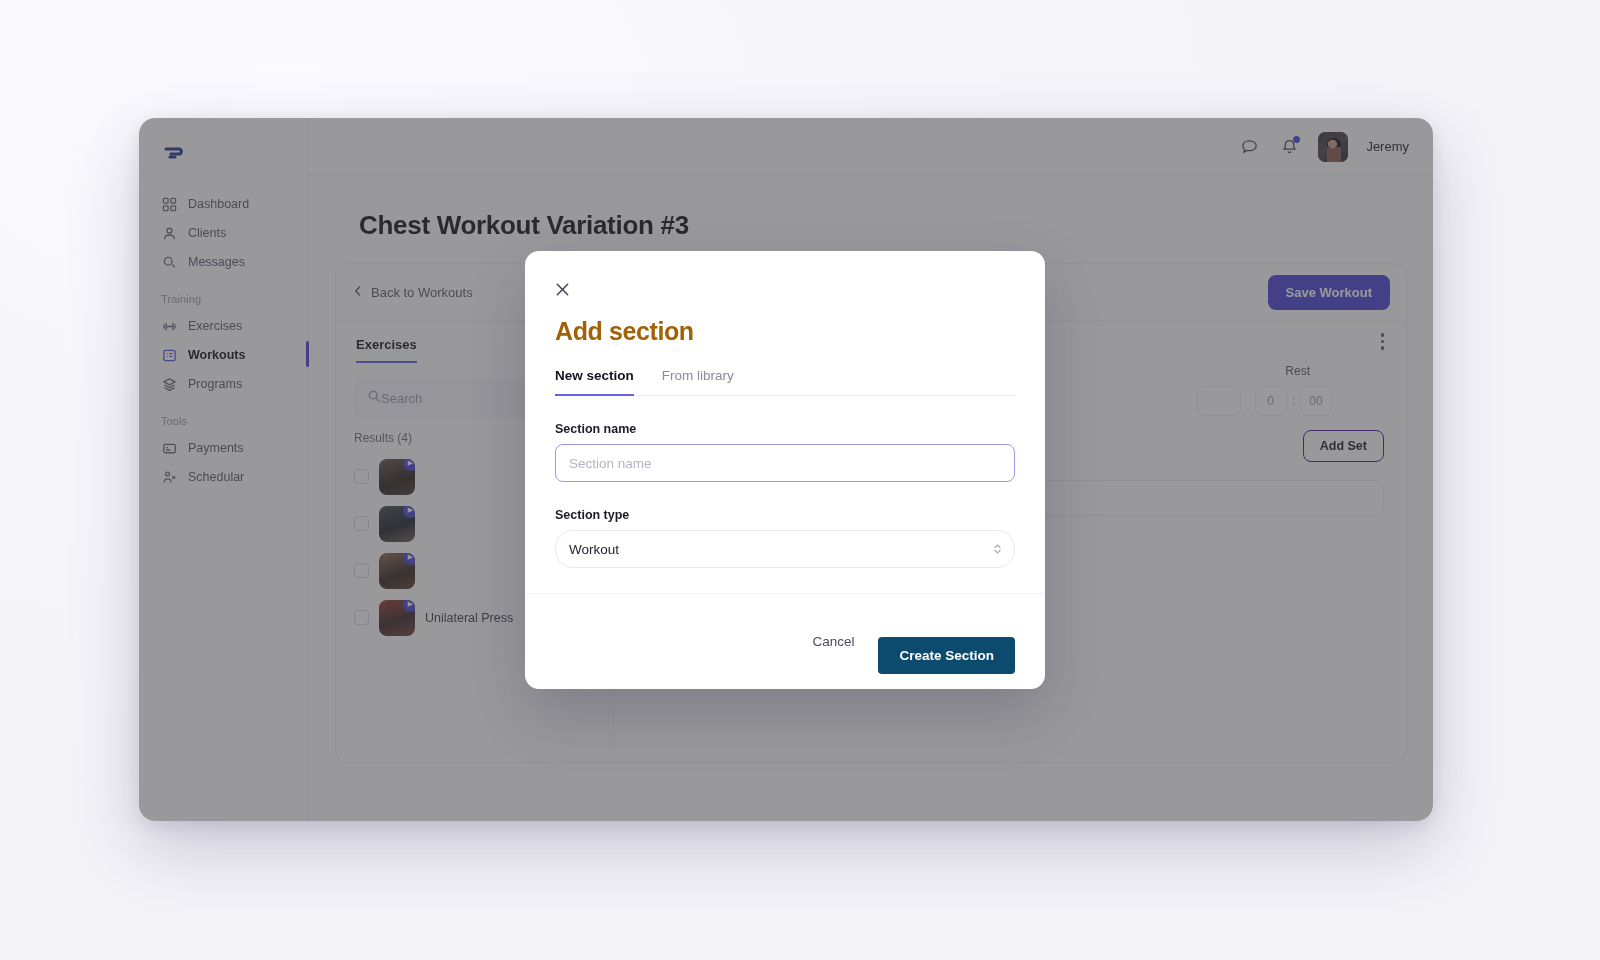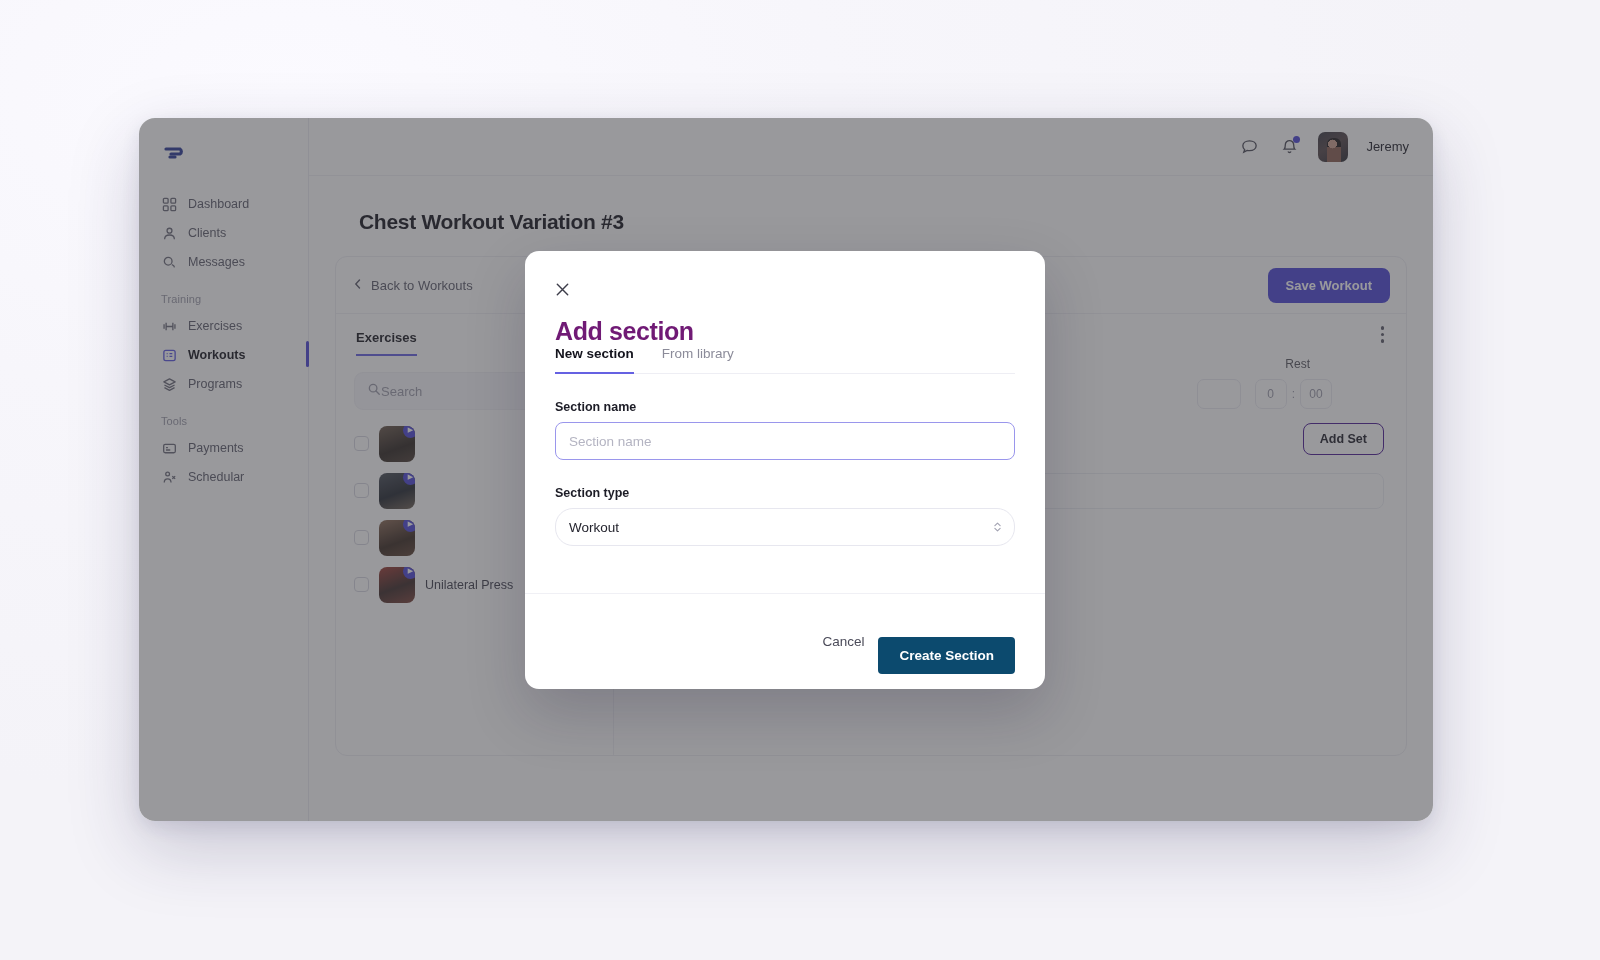--- a/index.html
+++ b/index.html
@@ -102,21 +102,21 @@
   .avatar::after{
     content:""; position:absolute; left:9px; top:6px; width:14px; height:24px;
     background: radial-gradient(circle at 40% 25%, #caa08f 0 22%, transparent 23%),
                 linear-gradient(180deg,#1e1b1c 0 38%, #8a5f52 38% 100%);
     border-radius: 6px 6px 0 0;
   }
   .user-name { font-size: 13px; color: #20202a; }
 
   .content { flex: 1; padding: 22px 26px 0 26px; overflow: hidden; }
   .page-title {
-    font-size: 21px; font-weight: 700; color: #15151f;
+    font-size: 26px; font-weight: 700; color: #15151f;
     letter-spacing: -.3px; margin: 12px 0 0 24px;
   }
 
   .card {
     margin-top: 22px;
     border: 1px solid #eeeef3;
     border-radius: 12px;
     background: #fff;
     height: 500px;
     display: flex; flex-direction: column;
@@ -255,22 +255,22 @@
     display: flex; flex-direction: column;
     box-shadow: 0 24px 60px rgba(25,22,50,.20);
   }
   .modal-close {
     position: absolute; left: 25px; top: 26px;
     width: 24px; height: 24px; cursor: pointer;
     display:flex; align-items:center; justify-content:center;
   }
   .modal-body { padding: 66px 30px 0 30px; flex: 1; }
   .modal-title {
-    font-size: 25px; font-weight: 700; color: #701a75;
-    letter-spacing: -.4px; 
+    font-size: 25px; font-weight: 700; color: #a16207;
+    letter-spacing: -.4px; margin-bottom: 22px;
   }
   .modal-tabs {
     display: flex; gap: 28px;
     border-bottom: 1px solid #eeeef4;
   }
   .modal-tab {
     font-size: 13.5px; color: #8b8b99; padding-bottom: 11px;
     cursor: pointer; border-bottom: 2px solid transparent;
     margin-bottom: -1px;
   }
@@ -295,21 +295,21 @@
     background: #fff; cursor: pointer;
   }
   .select-chev {
     position: absolute; right: 13px; top: 50%; transform: translateY(-50%);
     color: #a3a3b2; font-size: 9px; line-height: 1;
     display: flex; flex-direction: column; gap: 1px; pointer-events:none;
   }
   .modal-footer {
     border-top: 1px solid #f0f0f5;
     padding: 15px 30px;
-    display: flex; align-items: center; justify-content: flex-end; 
+    display: flex; align-items: center; justify-content: flex-end; gap: 10px;
   }
   .btn-ghost {
     background: transparent; border: none;
     font-size: 13.5px; color: #4b4b59; cursor: pointer;
     padding: 10px 14px; font-family: inherit;
   }
   .btn-create {
     background: #0c4a6e; color: #fff; border: none;
     border-radius: 4px; padding: 11px 21px;
     font-size: 13.5px; font-weight: 700; cursor: pointer; font-family: inherit; margin-top: 28px;
@@ -462,20 +462,21 @@
               <div class="search-box">
                 <span>
                   <svg width="14" height="14" viewBox="0 0 16 16" fill="none" stroke="#9c9caa" stroke-width="1.5">
                     <circle cx="7" cy="7" r="4.3"></circle>
                       <path d="M10.3 10.3L14 14" stroke-linecap="round"></path>
                   </svg>
                 </span>
                 <input placeholder="Search" style="">
               </div>
             </div>
+            <div class="results-label">Results (4)</div>
 
             <div class="ex-list">
               <div class="ex-row">
                 <span class="checkbox"></span>
                 <span class="thumb t1">
                     <span class="play">▶</span>
                   </span>
                 <span class="ex-name"></span>
               </div>
               <div class="ex-row">

